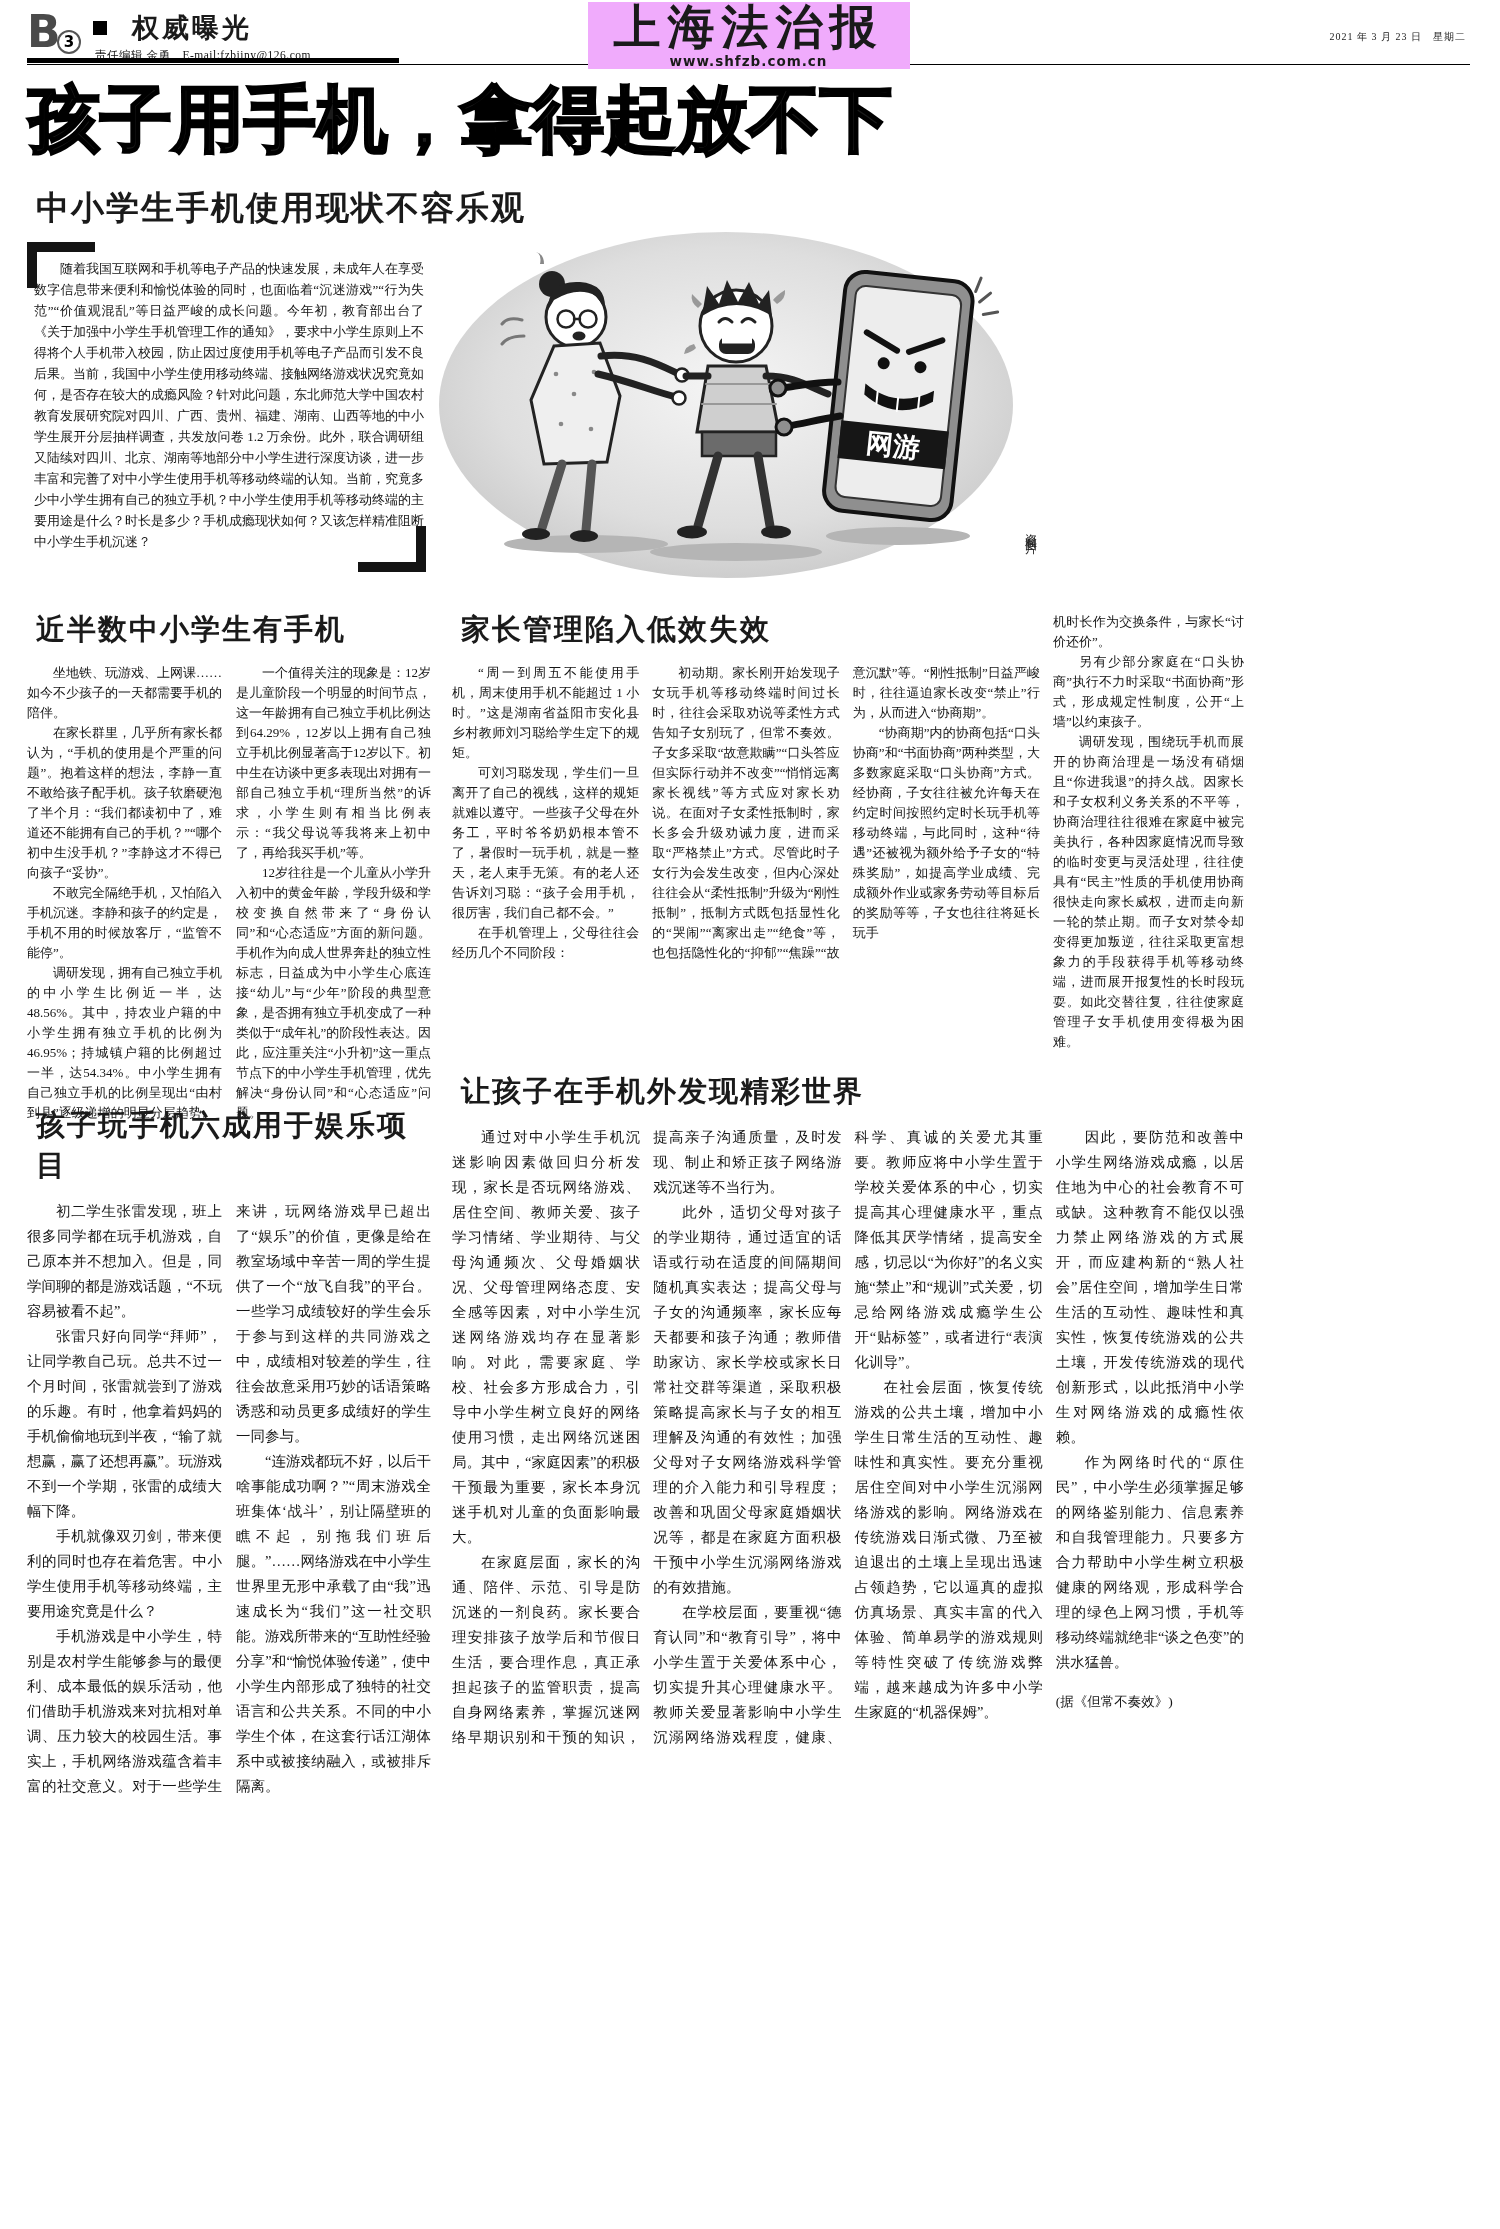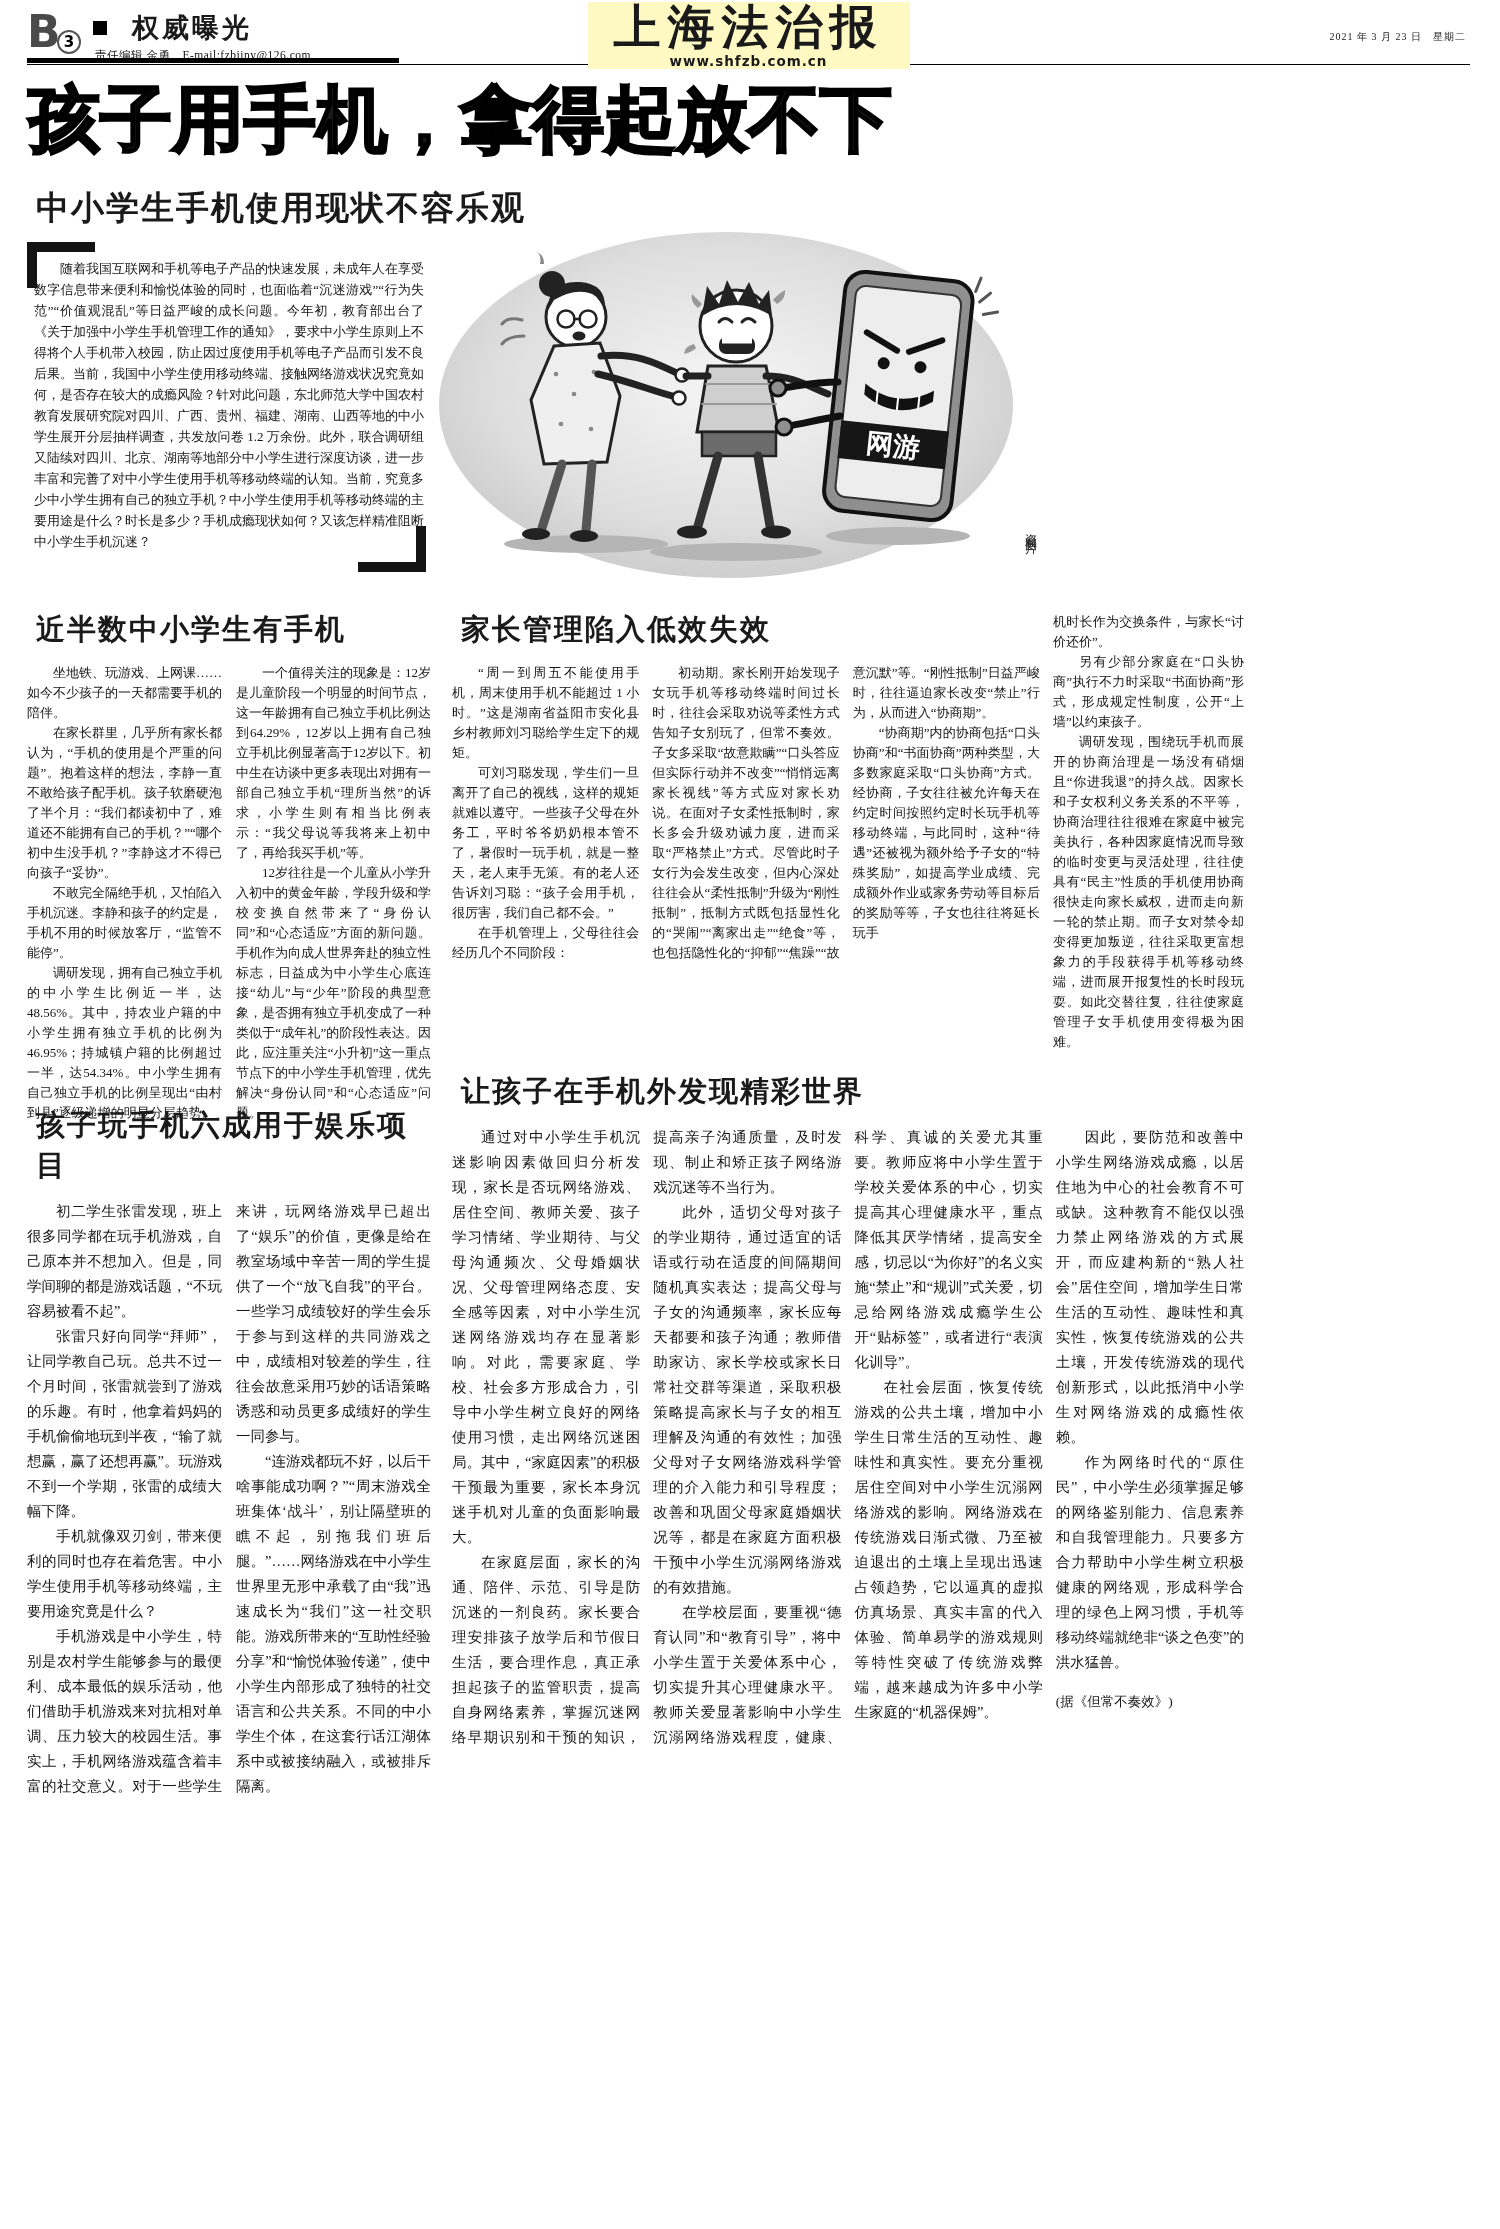--- a/index.html
+++ b/index.html
@@ -12,21 +12,21 @@
   .badge { position:absolute; left:0; top:2px; width:58px; height:52px; }
   .badge-b { font-family:"DejaVu Sans",sans-serif; font-weight:900; font-size:44px; color:#4a4a4a; line-height:48px; }
   .badge-3 { position:absolute; left:30px; top:22px; width:24px; height:24px; border:2px solid #555; border-radius:50%;
              display:flex; align-items:center; justify-content:center;
              font-family:"DejaVu Sans",sans-serif; font-weight:700; font-size:15px; color:#000; background:#fff; }
   .section-flag { position:absolute; left:66px; top:4px; display:flex; align-items:center; gap:25px; }
   .flag-square { width:14px; height:14px; background:#000; }
   .section-label { font-size:27px; font-weight:800; letter-spacing:3px; font-family:"DejaVu Sans",sans-serif; }
   .editor-line { position:absolute; left:68px; top:42px; font-size:11.5px; letter-spacing:.5px; color:#111; }
   .masthead-center { position:absolute; left:50%; transform:translateX(-50%); top:-4px; text-align:center;
-                     background:#fef9c3; padding:0 26px; z-index:2; }
+                     background:#f0abfc; padding:0 26px; z-index:2; }
   .paper-name { font-size:47px; font-weight:900; letter-spacing:7px; line-height:50px; }
   .website { font-size:13.5px; font-weight:700; letter-spacing:1px; margin-top:1px; font-family:"DejaVu Sans",sans-serif; }
   .pub-date { position:absolute; right:4px; top:24px; font-size:10px; letter-spacing:1px; }
   .rule-thin { position:absolute; left:0; right:0; top:58px; height:1px; background:#000; z-index:1; }
   .rule-thick { position:absolute; left:0; top:52px; width:372px; height:5px; background:#000; z-index:1; }
 
   
   .headline { position:absolute; left:28px; top:64px; width:1000px; font-size:72px; line-height:110px;
               font-weight:900; font-family:"DejaVu Sans",sans-serif; -webkit-text-stroke:2.5px #000; letter-spacing:0; }
   .subheadline { position:absolute; left:36px; top:186px; font-size:33px; font-weight:800; letter-spacing:2px;

